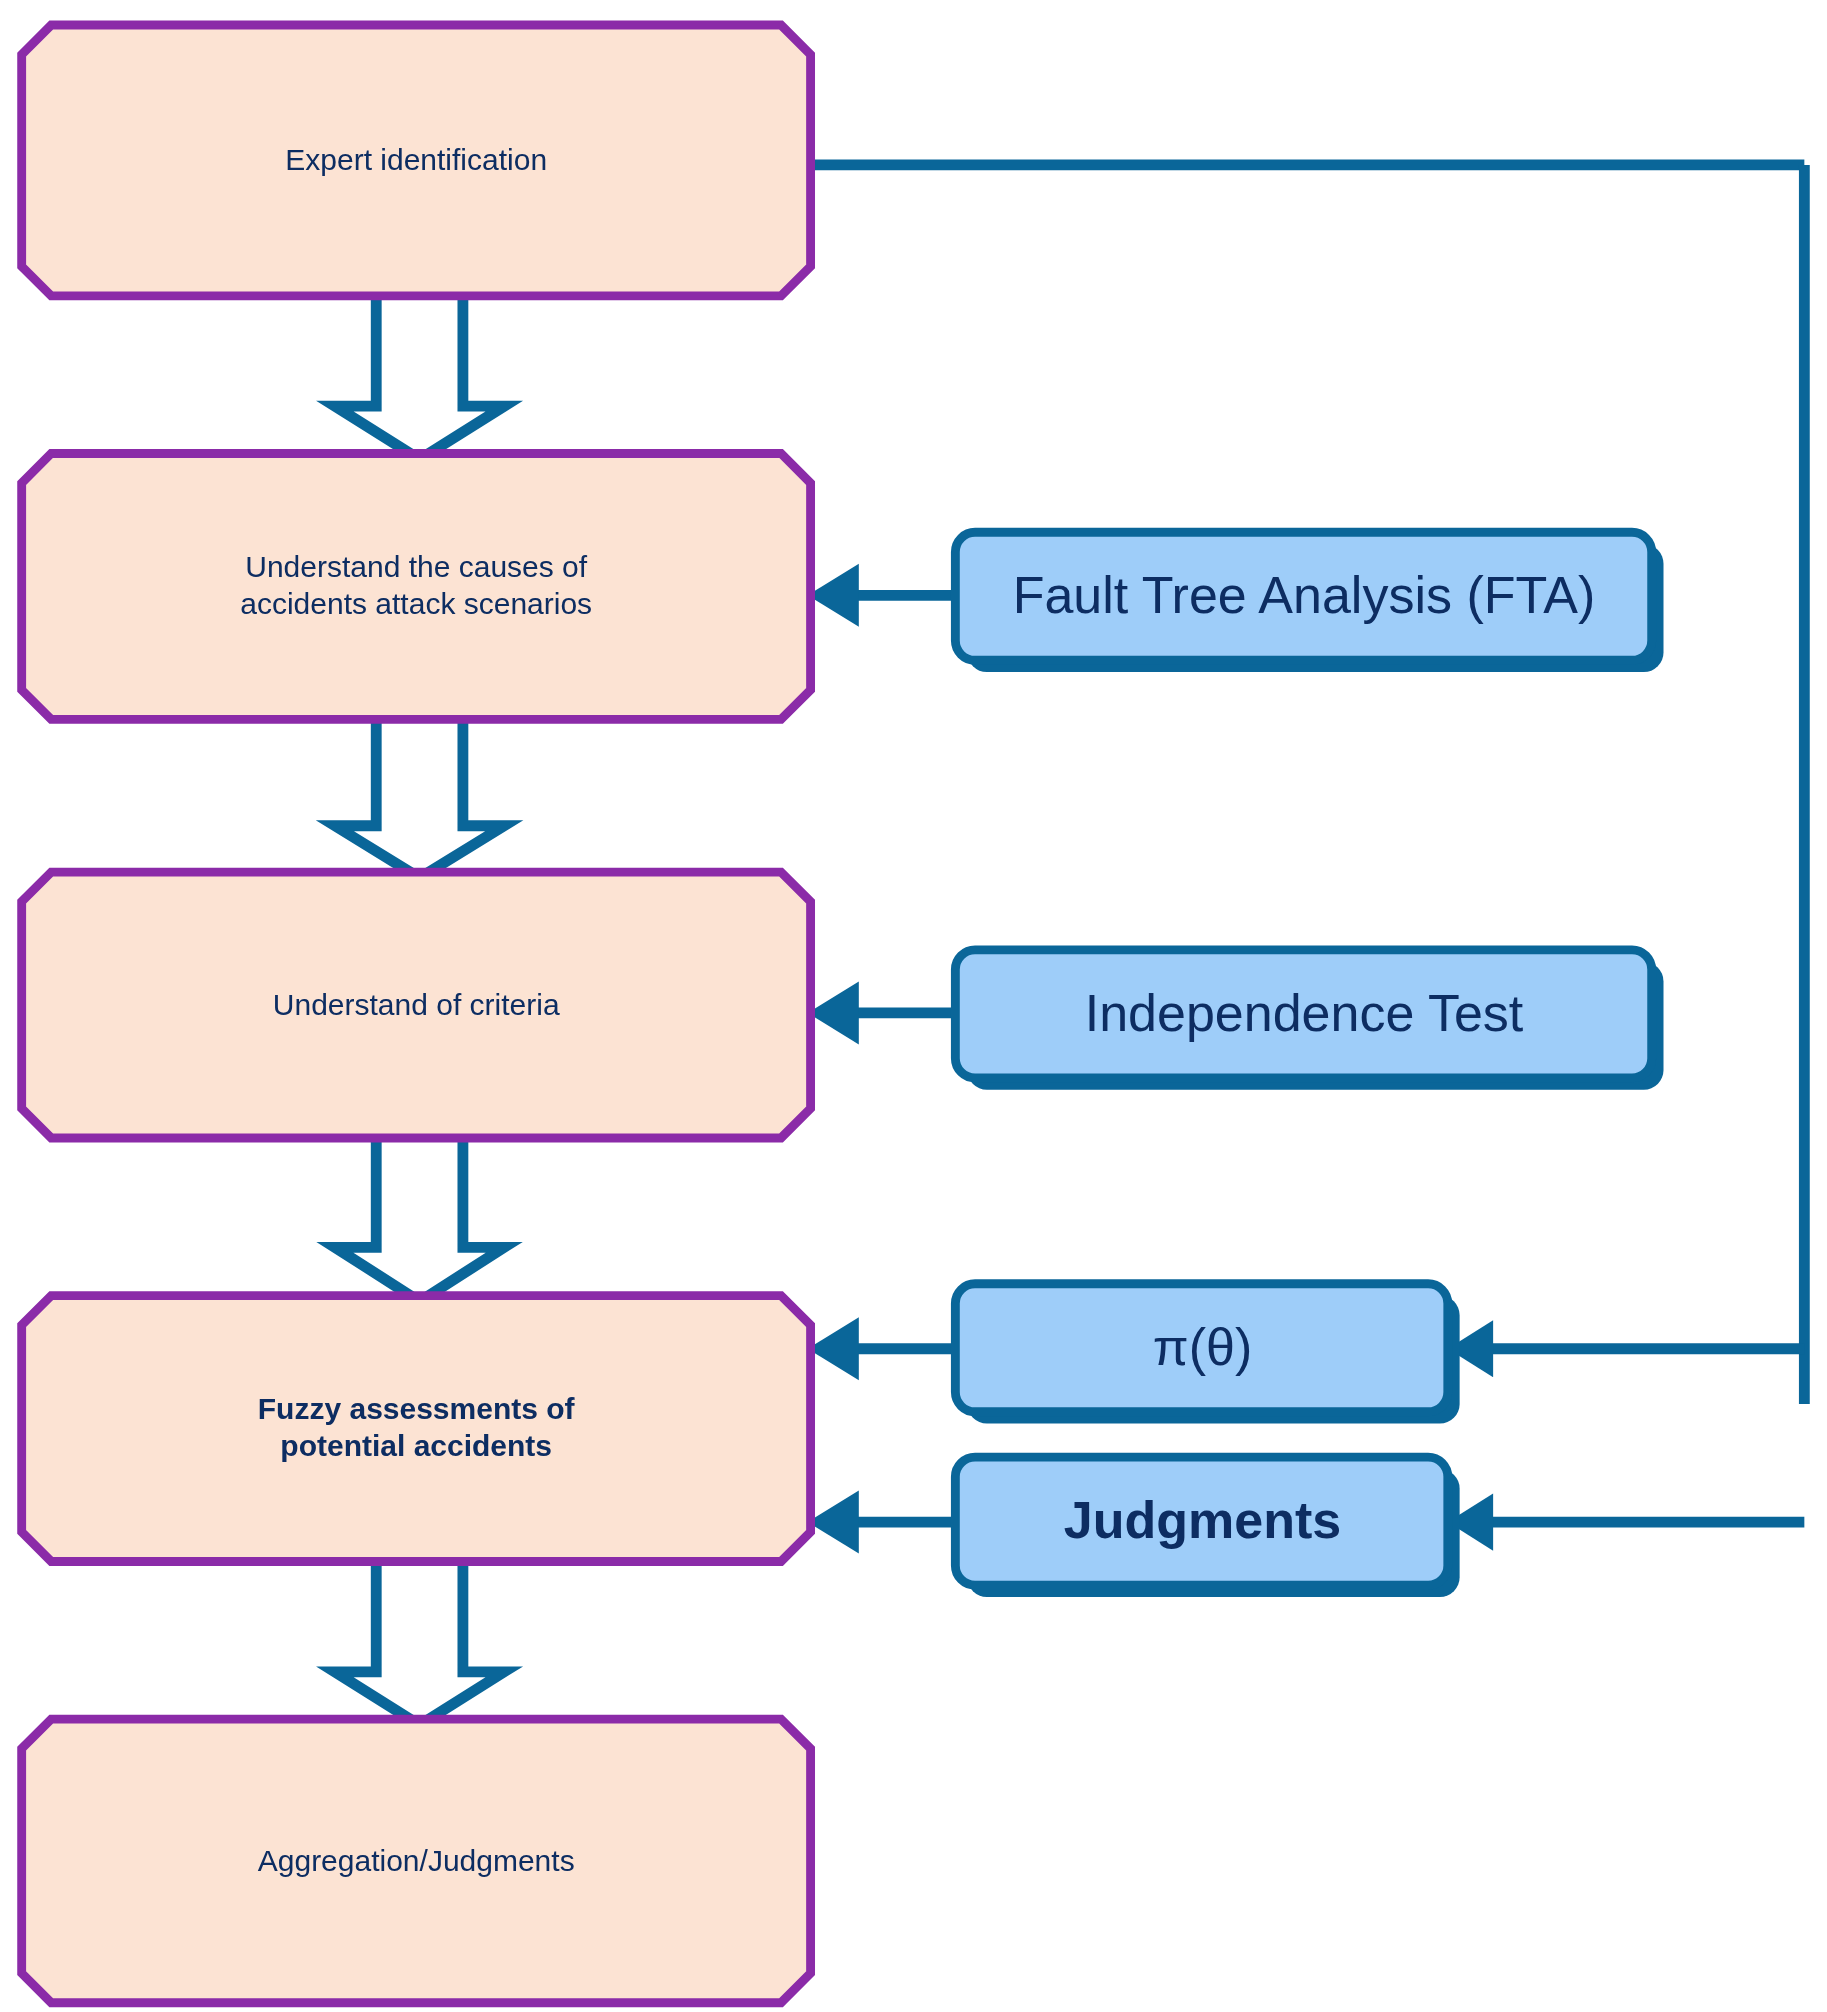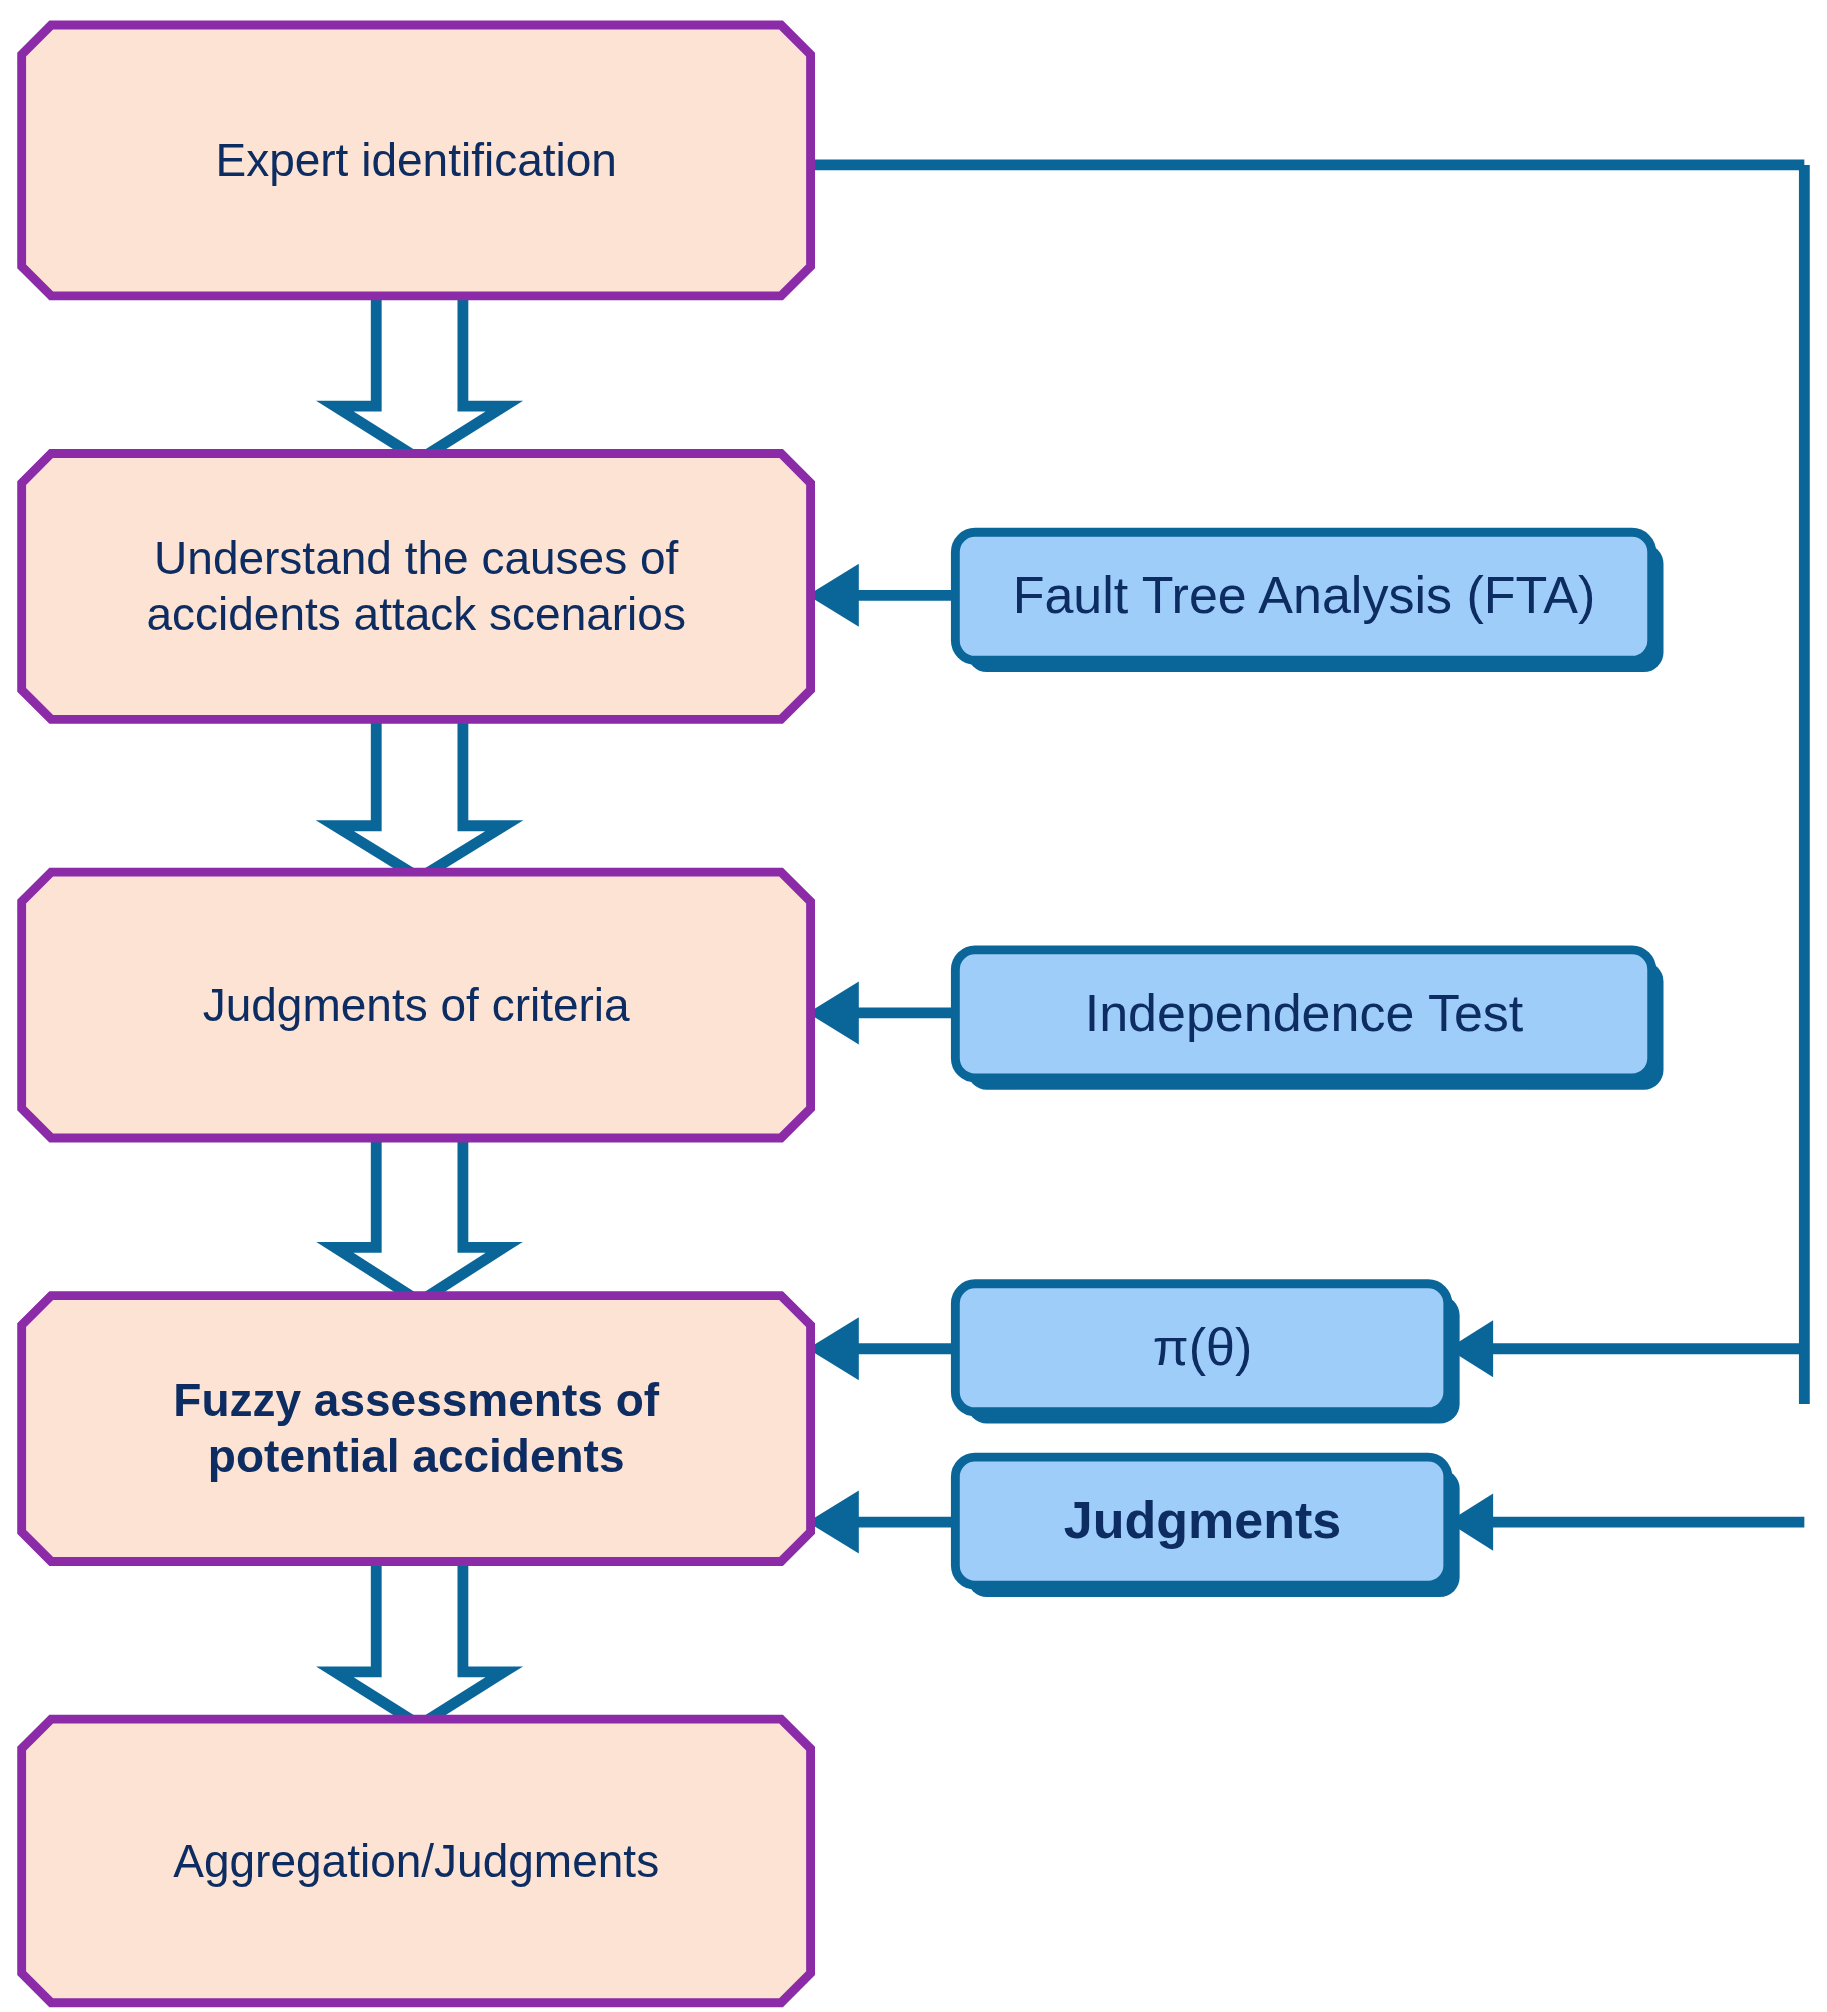--- a/index.html
+++ b/index.html
@@ -29,21 +29,21 @@
     display: flex;
     align-items: center;
     justify-content: center;
     text-align: center;
     color: #0d2d62;
     line-height: 1.22;
     pointer-events: none;
     white-space: pre-line;
   }
   .process-label {
-    font-size: 46px;
+    font-size: 30px;
   }
   .support-label {
     font-size: 52px;
   }
 </style>
 </head>
 <body>
 
 <div id="canvas">
 
@@ -121,21 +121,21 @@
       <rect x="982" y="1491" width="500" height="130" rx="20" ry="20" fill="#0a6699"></rect>
       <rect x="970" y="1479" width="500" height="130" rx="20" ry="20" fill="#9ecdf9" stroke="#0a6699" stroke-width="9"></rect>
     </g>
   </svg>
 
   <div class="node-label process-label" style="left:21.7px; top:24.6px; width:789px; height:271px;">Expert identification</div>
 
   <div class="node-label process-label" style="left:21.7px; top:453px; width:789px; height:266px;">Understand the causes of
 accidents attack scenarios</div>
 
-  <div class="node-label process-label" style="left:21.7px; top:872px; width:789px; height:266px;">Judgments of criteria</div>
+  <div class="node-label process-label" style="left:21.7px; top:872px; width:789px; height:266px;">Understand of criteria</div>
 
   <div class="node-label process-label" style="left:21.7px; top:1295px; width:789px; height:266px;font-weight:bold;">Fuzzy assessments of
 potential accidents</div>
 
   <div class="node-label process-label" style="left:21.7px; top:1719px; width:789px; height:284px;">Aggregation/Judgments</div>
 
   <div class="node-label support-label" style="left:956px; top:532px; width:696px; height:128px;">Fault Tree Analysis (FTA)</div>
 
   <div class="node-label support-label" style="left:956px; top:950px; width:696px; height:128px;">Independence Test</div>
 

